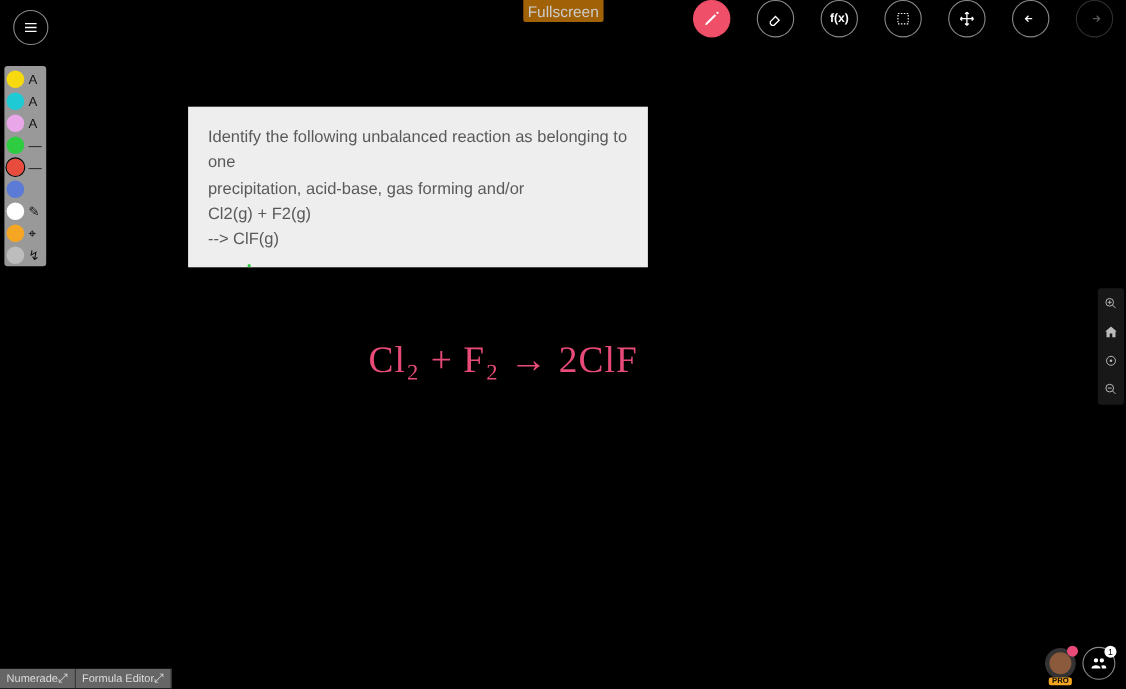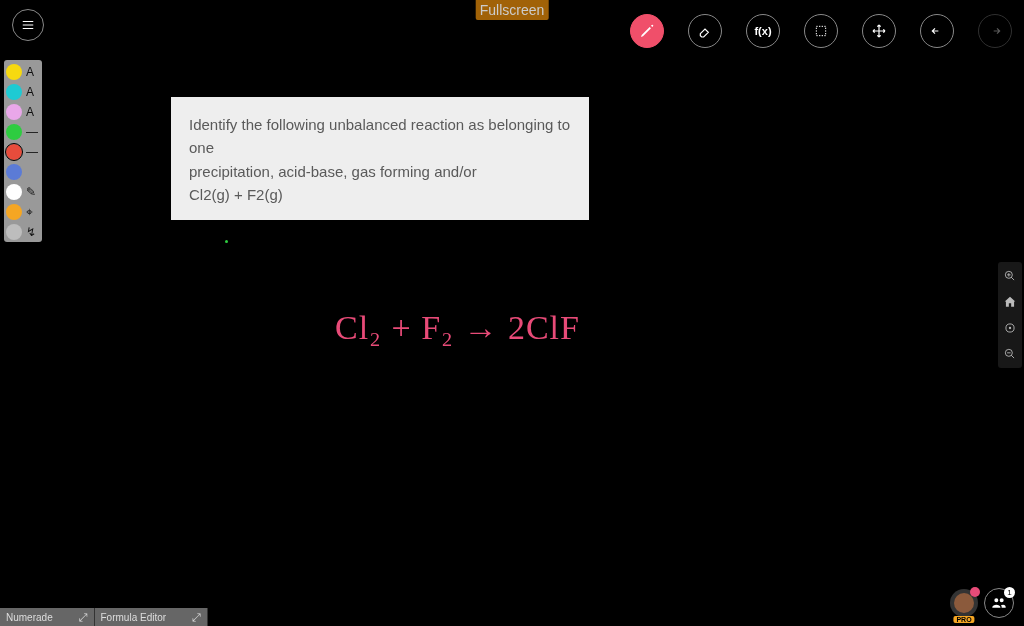--- a/index.html
+++ b/index.html
@@ -16,21 +16,21 @@
   display: flex; align-items: center; justify-content: center; cursor: pointer;
   background: transparent;
 }
 .hamburger-btn svg { width: 14px; height: 14px; }
 .top-center-tag {
   position: absolute; left: 50%; top: 0; transform: translateX(-50%);
   background: #a16207; color: #ccc; font-size: 14px; padding: 2px 4px;
   border-radius: 0 0 2px 2px;
 }
 .top-right-tools {
-  position: absolute; right: 12px; top: 14px; display: flex; gap: 24px;
+  position: absolute; right: 12px; top: 0; display: flex; gap: 24px;
 }
 .tool-circle {
   width: 34px; height: 34px; border: 1.5px solid #888; border-radius: 50%;
   display: flex; align-items: center; justify-content: center; cursor: pointer;
   background: transparent; color: #fff;
 }
 .tool-circle.active { background: #f04f6a; border-color: #f04f6a; }
 .tool-circle.disabled { opacity: 0.35; cursor: default; }
 .tool-circle svg { width: 16px; height: 16px; }
 .tool-circle .fx-label { font-size: 11px; font-weight: bold; color: #fff; }
@@ -76,21 +76,21 @@
   width: 20px; height: 20px; display: flex; align-items: center;
   justify-content: center; cursor: pointer; color: #bbb;
 }
 
 .bottom-bar {
   position: absolute; left: 0; bottom: 0; height: 18px;
   display: flex; align-items: center;
 }
 .bottom-tab {
   background: #666; color: #ddd; font-size: 10px; padding: 2px 6px;
-  border-right: 1px solid #333; display: flex; align-items: center; gap: 26px;
+  border-right: 1px solid #333; display: flex; align-items: center; 
   cursor: pointer; height: 100%;
 }
 .bottom-tab .expand { font-size: 11px; }
 
 .collab-area {
   position: absolute; right: 10px; bottom: 8px; display: flex;
   align-items: center; gap: 6px;
 }
 .avatar-badge {
   width: 28px; height: 28px; border-radius: 50%; background: #333;
@@ -202,20 +202,21 @@
     <div class="palette-row">
       <div class="color-dot" style="background: rgb(189, 189, 189);"></div>
       <span class="palette-label">↯</span>
     </div>
   </div>
 
 <div class="question-card">
   <p>Identify the following unbalanced reaction as belonging to one</p>
   <p>precipitation, acid-base, gas forming and/or</p>
   <p>Cl2(g) + F2(g)</p>
+  <p>--&gt; ClF(g)</p>
 </div>
 <div class="green-dot"></div>
 
 <div class="handwriting">Cl₂ + F₂ → 2ClF</div>
 
 <div class="right-side-tools">
   <div class="side-tool-btn">
     <svg viewBox="0 0 24 24" width="14" height="14">
         <circle cx="10" cy="10" r="6" fill="none" stroke="#bbb" stroke-width="1.5"></circle>
         <path stroke="#bbb" stroke-width="1.5" d="M14 14l5 5M10 7v6M7 10h6"></path>

